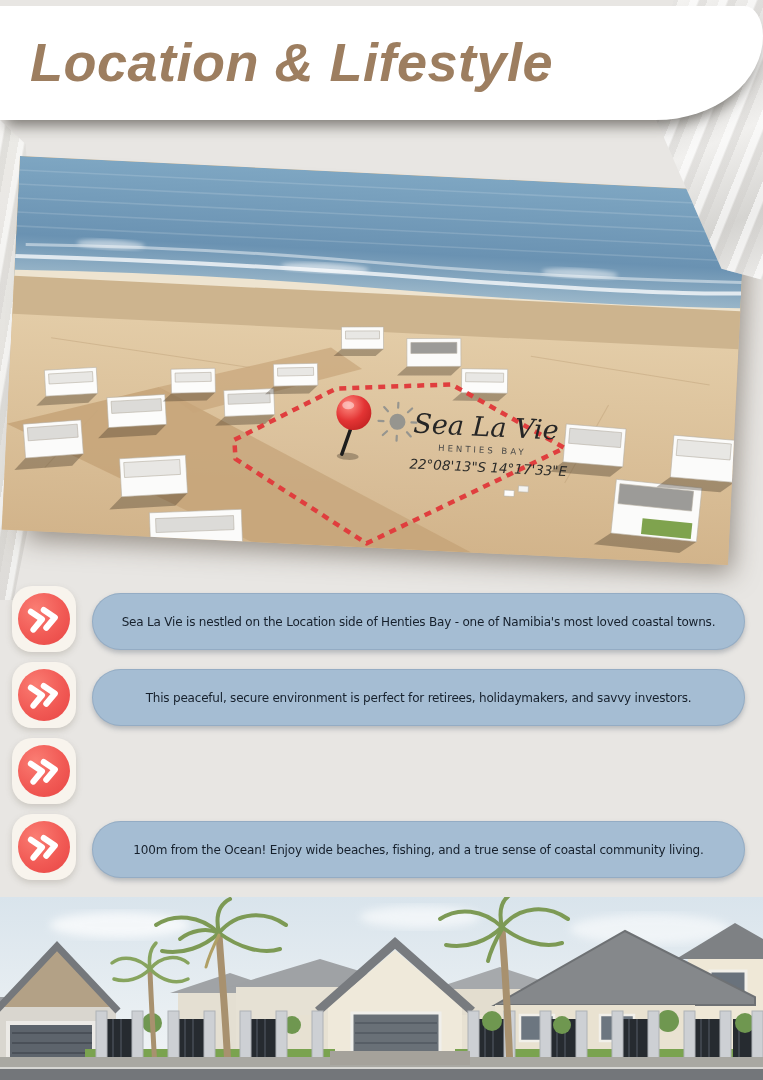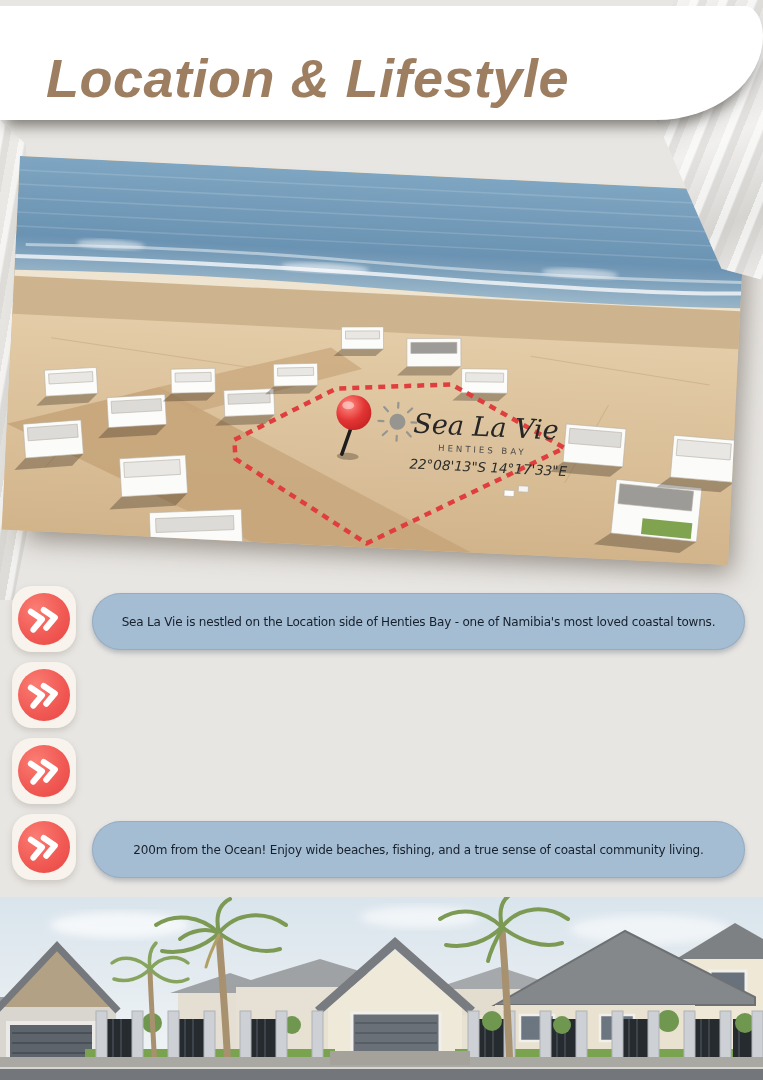--- a/index.html
+++ b/index.html
@@ -25,21 +25,21 @@
     clip-path:polygon(0 0,75% 5%,100% 28%,50% 58%,85% 84%,40% 100%,0 100%);
   }
   
   .header{
     position:absolute;top:6px;left:0;width:100%;height:114px;z-index:3;
     background:#ffffff;
     border-radius:0 26px 150px 0 / 0 42px 118px 0;
     box-shadow:0 12px 14px -6px rgba(40,36,30,.55);
   }
   .header h1{
-    margin:16px;padding-left:30px;line-height:112px;
+    margin:0;padding-left:30px;line-height:112px;
     font-size:54px;font-weight:bold;font-style:italic;
     letter-spacing:.5px;color:#9d7e60;
     font-family:"Liberation Sans", sans-serif;
   }
   
   .photo{
     position:absolute;left:20px;top:156px;width:727px;height:374px;z-index:1;
     transform:rotate(2.8deg);transform-origin:0 0;
     box-shadow:14px 18px 26px -10px rgba(70,58,44,.5);
     background:#d8bb93;overflow:hidden;
@@ -262,20 +262,23 @@
   <div class="badge">
     <div class="circle">
       <svg width="40" height="40" viewBox="0 0 40 40">
           <g stroke="#fff" stroke-width="6" fill="none" stroke-linecap="round" stroke-linejoin="round" transform="rotate(-8 20 20)">
             <polyline points="8,11 18,20 8,29"></polyline>
             <polyline points="21,11 31,20 21,29"></polyline>
           </g>
         </svg>
     </div>
   </div>
+  <div class="pill">
+      <span>This peaceful, secure environment is perfect for retirees, holidaymakers, and savvy investors.</span>
+    </div>
 </div>
 
 <div class="bullet-row row-3">
   <div class="badge">
     <div class="circle">
       <svg width="40" height="40" viewBox="0 0 40 40">
           <g stroke="#fff" stroke-width="6" fill="none" stroke-linecap="round" stroke-linejoin="round" transform="rotate(-8 20 20)">
             <polyline points="8,11 18,20 8,29"></polyline>
             <polyline points="21,11 31,20 21,29"></polyline>
           </g>
@@ -289,21 +292,21 @@
     <div class="circle">
       <svg width="40" height="40" viewBox="0 0 40 40">
           <g stroke="#fff" stroke-width="6" fill="none" stroke-linecap="round" stroke-linejoin="round" transform="rotate(-8 20 20)">
             <polyline points="8,11 18,20 8,29"></polyline>
             <polyline points="21,11 31,20 21,29"></polyline>
           </g>
         </svg>
     </div>
   </div>
   <div class="pill">
-      <span>200m from the Ocean! Enjoy wide beaches, fishing, and a true sense of coastal community living.</span>
+      <span>100m from the Ocean! Enjoy wide beaches, fishing, and a true sense of coastal community living.</span>
     </div>
 </div>
 
 <div class="street">
   <svg width="763" height="183" viewBox="0 0 763 183" xmlns="http://www.w3.org/2000/svg">
     <defs>
       <linearGradient id="gSky" x1="0" y1="0" x2="0" y2="1">
         <stop offset="0" stop-color="#d9e4ec"></stop>
           <stop offset="1" stop-color="#f2f5f6"></stop>
       </linearGradient>

